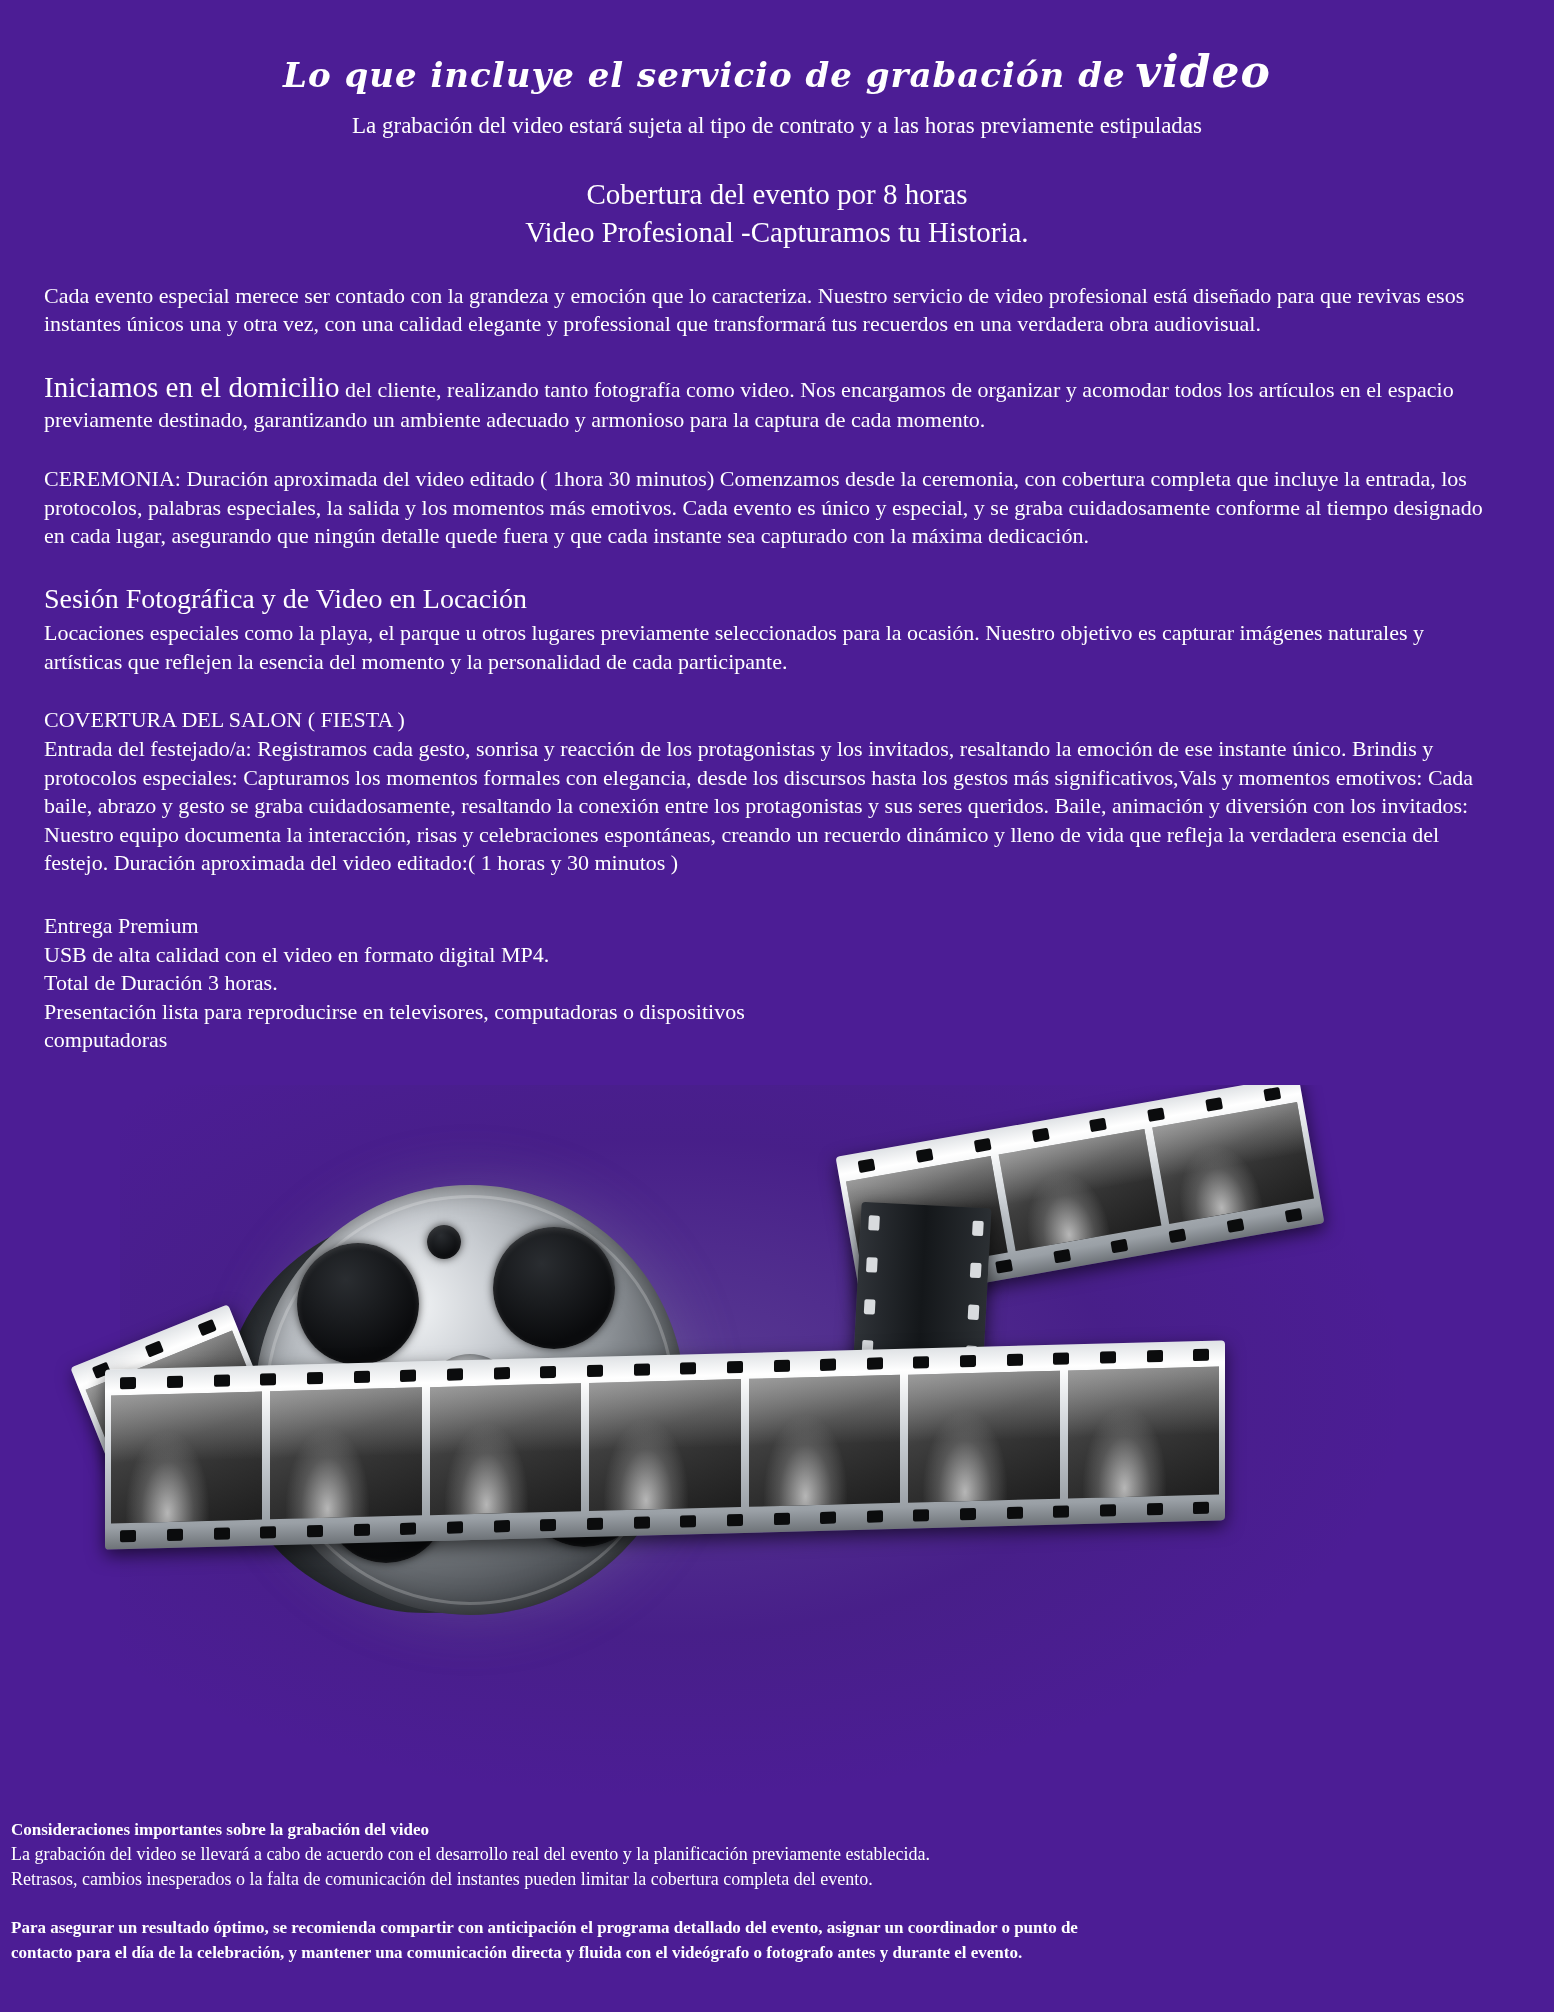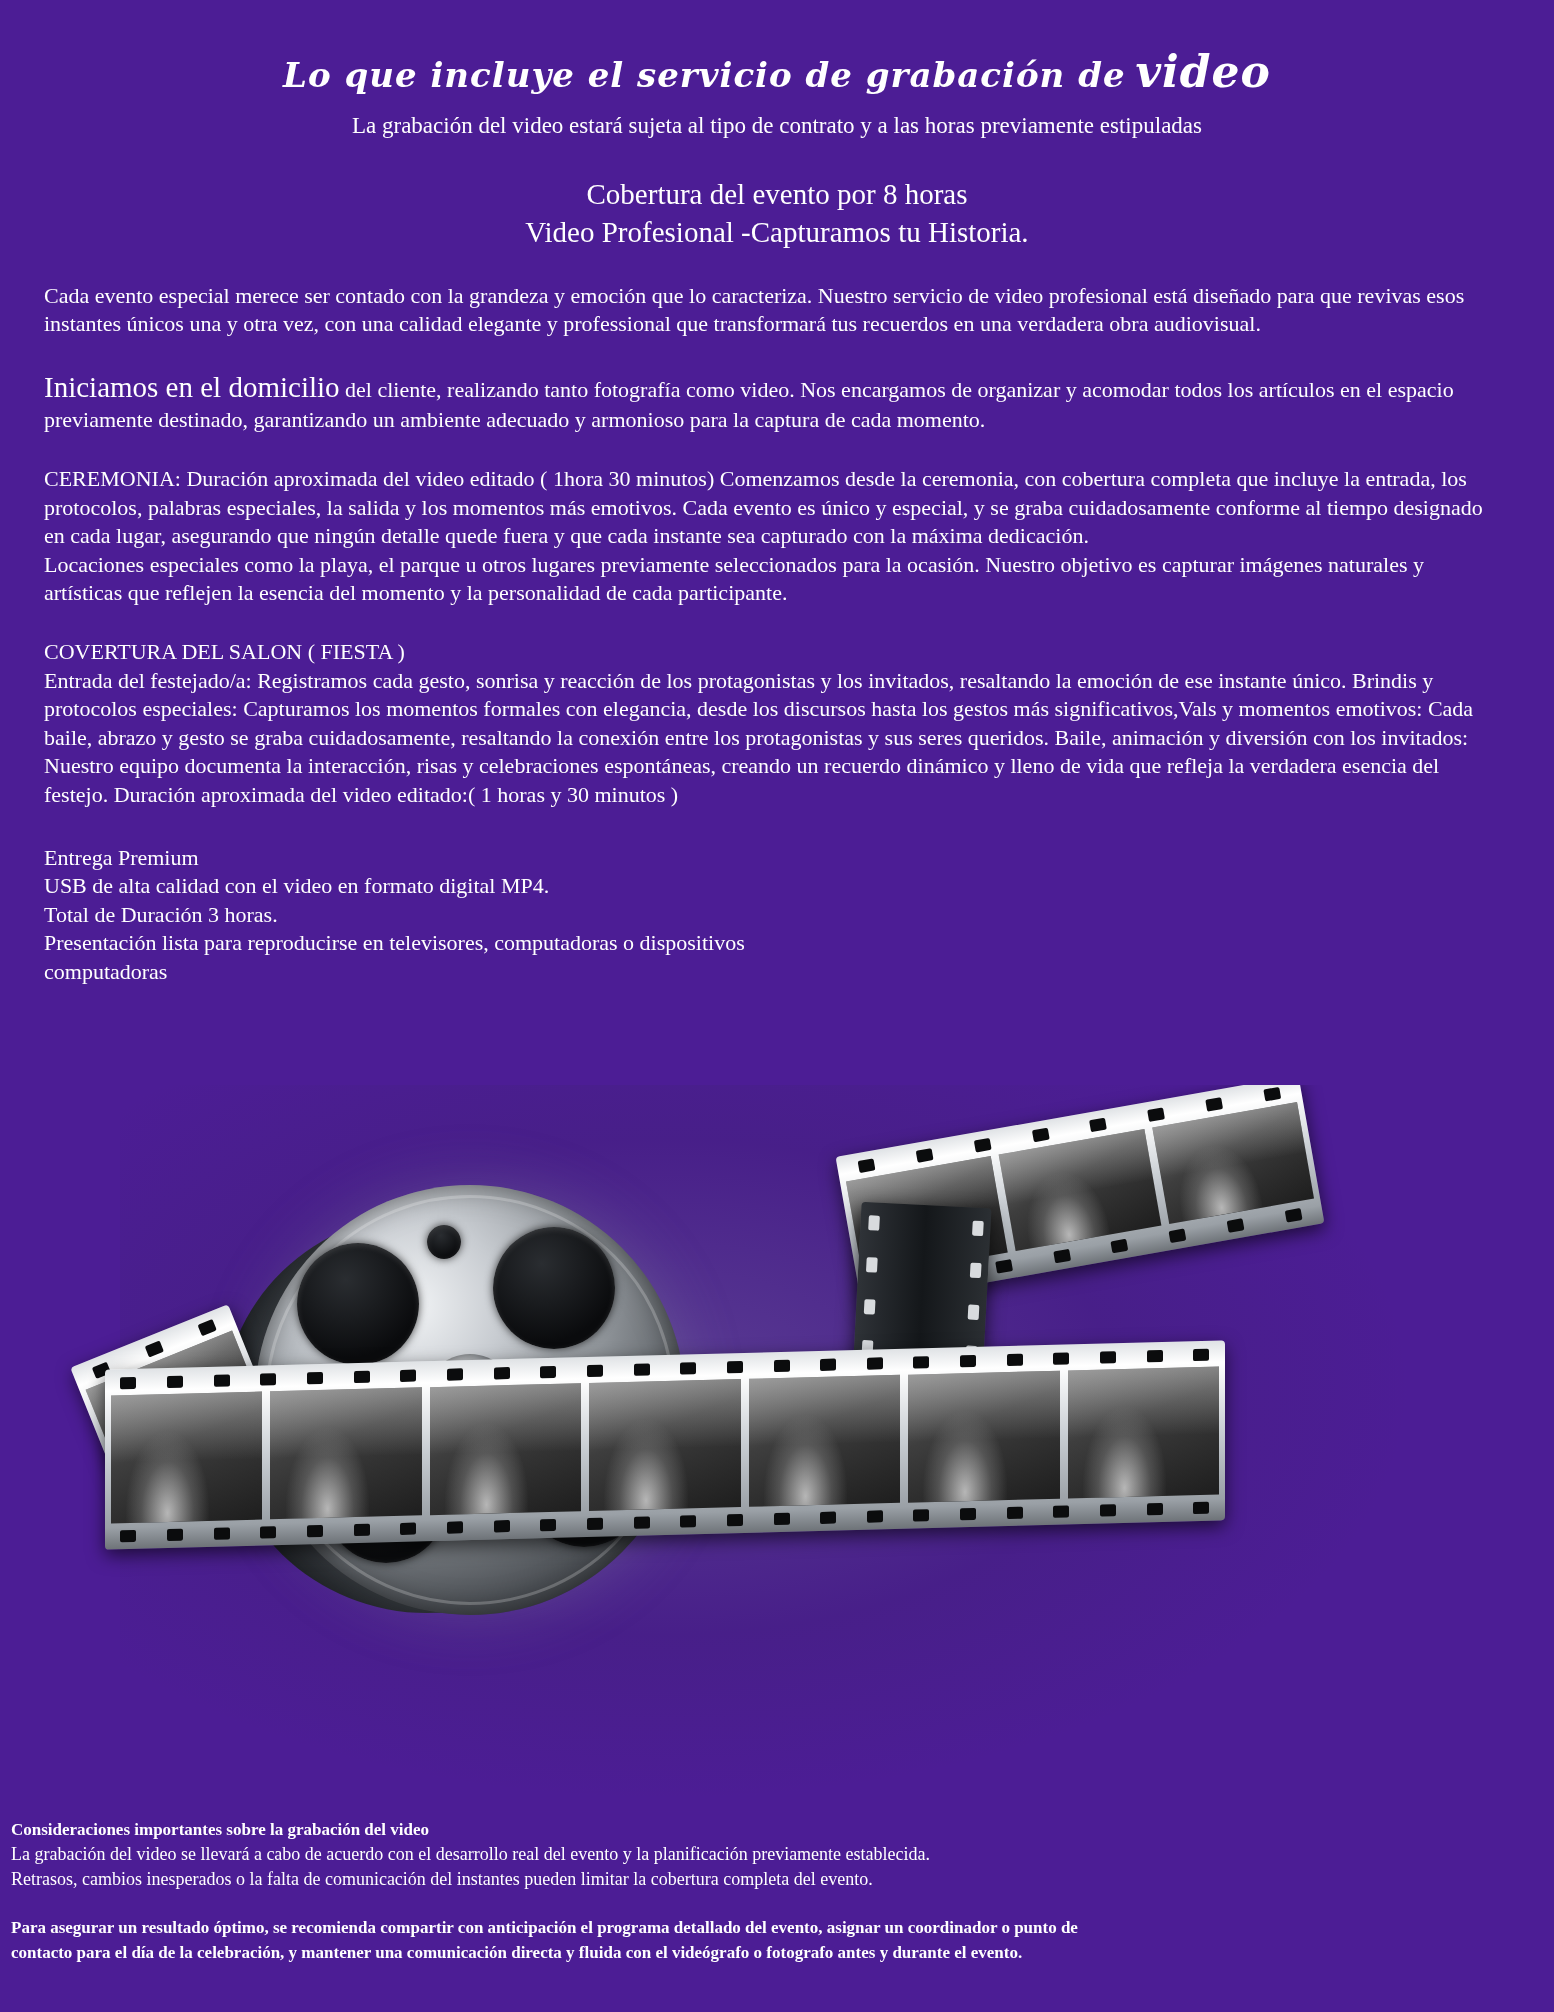--- a/index.html
+++ b/index.html
@@ -309,20 +309,21 @@
   <div class="body">
 
     <div class="para"> Cada evento especial merece ser contado con la grandeza y emoción que lo caracteriza. Nuestro servicio de video profesional está diseñado para que revivas esos instantes únicos una y otra vez, con una calidad elegante y professional que transformará tus recuerdos en una verdadera  obra audiovisual.</div>
 
     <div class="para">
       <span class="lead-big">Iniciamos en el domicilio</span><span> del cliente, realizando tanto fotografía como video. Nos encargamos de organizar y acomodar todos los artículos en el espacio previamente destinado, garantizando un ambiente adecuado y armonioso para la  captura de cada momento.</span>
     </div>
 
     <div class="para">CEREMONIA:  Duración aproximada del video editado ( 1hora  30 minutos) Comenzamos desde la ceremonia, con cobertura completa que incluye la entrada, los protocolos, palabras especiales, la salida y los momentos más emotivos. Cada evento es único y especial, y se graba cuidadosamente conforme al tiempo designado en cada lugar, asegurando que ningún detalle quede fuera y que cada instante sea capturado con la máxima dedicación.</div>
 
+    <div class="section-head">Sesión Fotográfica y de Video en Locación</div>
     <div>Locaciones especiales como la playa, el parque u otros lugares previamente seleccionados para la ocasión. Nuestro objetivo es capturar imágenes naturales y artísticas que reflejen la esencia del momento y la personalidad de cada participante.</div>
 
     <div class="plain-head">COVERTURA DEL SALON ( FIESTA )</div>
     <div>Entrada del festejado/a: Registramos cada gesto, sonrisa y reacción de los protagonistas y los invitados, resaltando la emoción de ese instante único. Brindis y protocolos especiales: Capturamos los momentos formales con elegancia, desde los discursos  hasta los gestos más significativos,Vals y momentos emotivos: Cada baile, abrazo y gesto se graba cuidadosamente, resaltando la conexión entre los protagonistas y sus seres queridos. Baile, animación y diversión con los invitados: Nuestro equipo documenta la interacción, risas y celebraciones espontáneas, creando un recuerdo dinámico y lleno de vida que refleja la verdadera esencia del festejo. Duración aproximada del video editado:( 1 horas y 30 minutos )</div>
 
     <div class="delivery block-lines">
       <div>Entrega Premium</div>
       <div>USB de alta calidad con el video en formato digital MP4.</div>
       <div>Total de Duración 3 horas.</div>
       <div>Presentación lista para reproducirse en televisores, computadoras o dispositivos</div>

